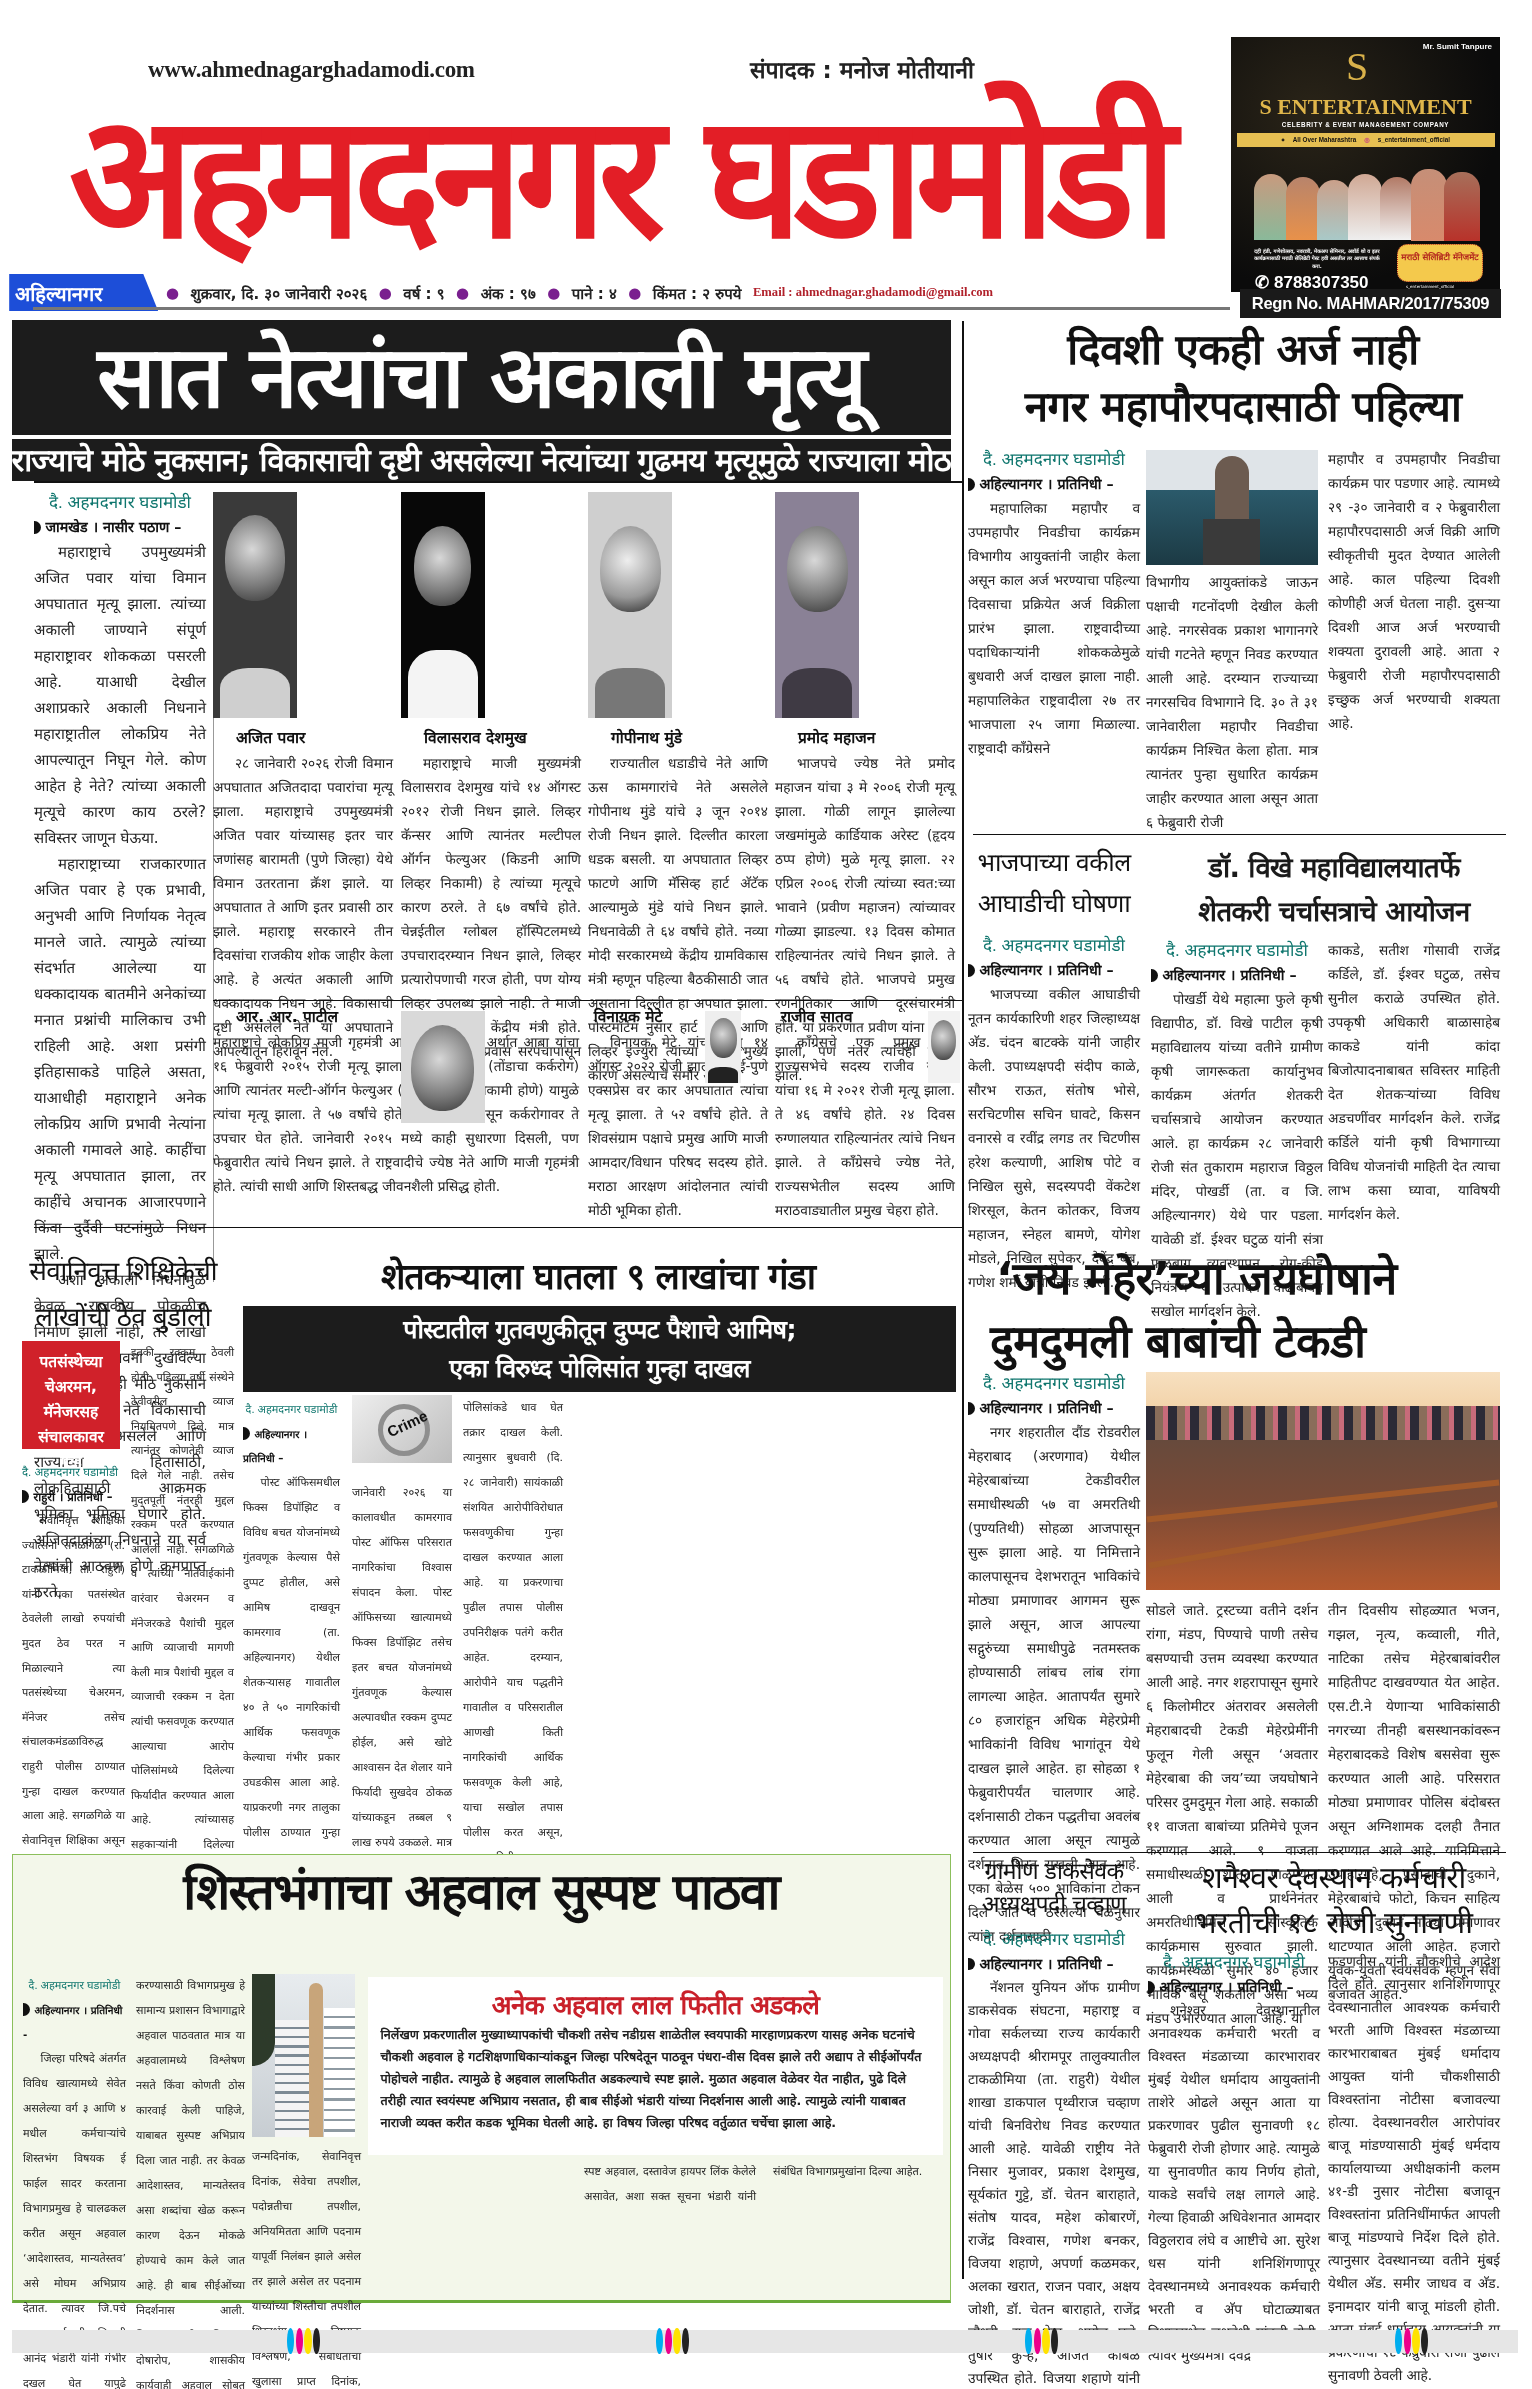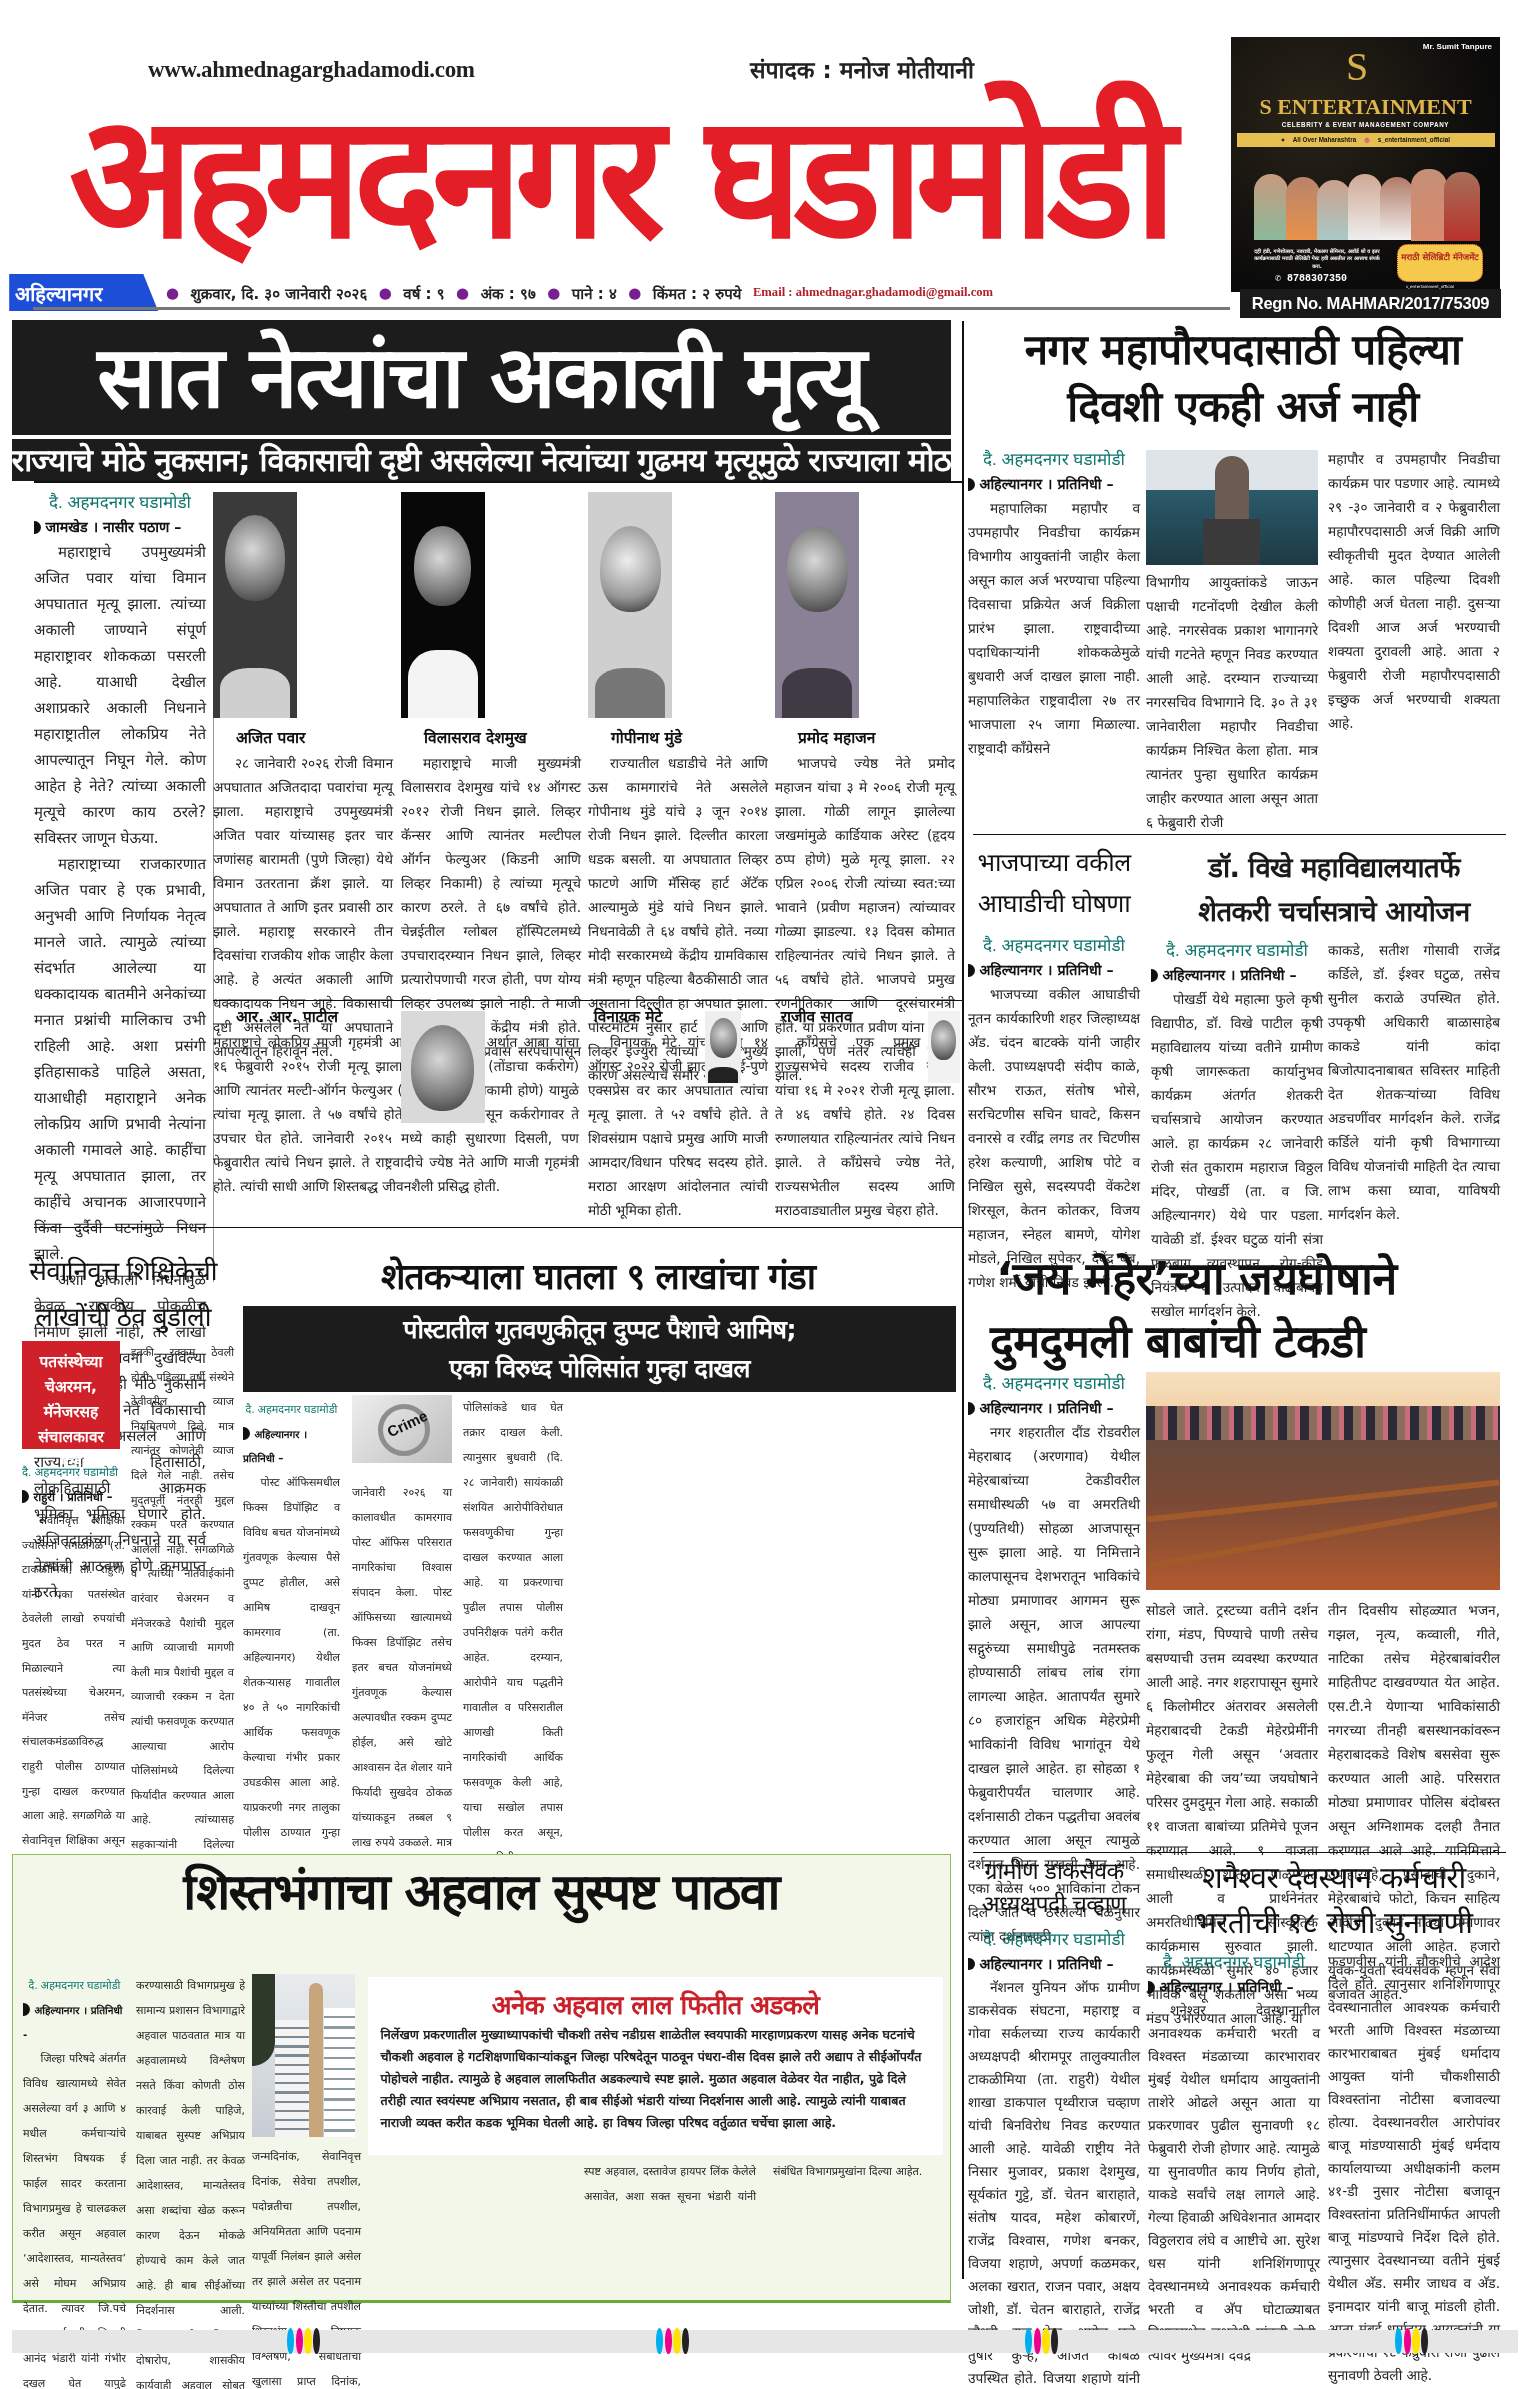--- a/index.html
+++ b/index.html
@@ -41,21 +41,21 @@
     <div class="abs" style="left:23px;top:123px;width:229px;height:80px">
       <div class="abs" style="left:0;top:14.3px;width:34px;height:66px;border-radius:17px 17px 0 0;background:linear-gradient(#c89a7e,#8ab99a)"></div>
       <div class="abs" style="left:31.5px;top:17px;width:34px;height:63px;border-radius:17px 17px 0 0;background:linear-gradient(#b8846b,#e8914a)"></div>
       <div class="abs" style="left:63px;top:20px;width:34px;height:60px;border-radius:17px 17px 0 0;background:linear-gradient(#caa08a,#a9c9c8)"></div>
       <div class="abs" style="left:94px;top:14.3px;width:34px;height:66px;border-radius:17px 17px 0 0;background:linear-gradient(#d0a894,#eee)"></div>
       <div class="abs" style="left:126px;top:17px;width:34px;height:63px;border-radius:17px 17px 0 0;background:linear-gradient(#b27a66,#f2f2f2)"></div>
       <div class="abs" style="left:157px;top:8.6px;width:36px;height:72px;border-radius:17px 17px 0 0;background:linear-gradient(#c58f78,#d88a6c)"></div>
       <div class="abs" style="left:190px;top:11.5px;width:36px;height:69px;border-radius:17px 17px 0 0;background:linear-gradient(#a76f5a,#b8322a)"></div>
     </div>
     <div class="abs" style="left:23px;top:211px;width:126px;color:#fff;font-size:5.2px;line-height:7.4px;text-align:center;font-weight:bold">दही हंडी, गणेशोत्सव, नवरात्री, मेकअप सेमिनार, अवॉर्ड शो व इतर कार्यक्रमासाठी मराठी सेलिब्रेटी गेस्ट हवी असतील तर आत्ताच संपर्क करा.</div>
-    <div class="abs" style="left:44px;top:235px;color:#fff;font-weight:bold;font-size:10px;font-family:Liberation Mono, monospace"><span>✆ </span><span>8788307350</span></div>
+    <div class="abs" style="left:24px;top:235px;color:#fff;font-weight:bold;font-size:17px;font-family:Liberation Sans, sans-serif"><span>✆ </span><span>8788307350</span></div>
     <div class="abs" style="left:166px;top:207px;width:86px;height:38px;background:#f4c94c;border:1.7px dotted #b3261e;border-radius:10.3px;color:#b3261e;font-weight:bold;font-size:8.6px;text-align:center;padding-top:5.7px;line-height:12.6px">मराठी सेलिब्रिटी मॅनेजमेंट</div>
     <div class="abs" style="left:175px;top:247px;color:#fff;font-size:4px">s_entertainment_official</div>
   </div>
   <div class="abs" style="left:1240px;top:289px;width:261px;height:29px;background:#1a1a1a;color:#fff;font-weight:bold;font-family:'Liberation Sans',sans-serif;font-size:16.6px;line-height:29px;text-align:center;letter-spacing:-0.3px">Regn No. MAHMAR/2017/75309</div>
 
   <div class="abs" style="left:9.2px;top:274px;width:149px;height:37px;background:#1d4ed8;color:#fff;font-weight:bold;font-size:20px;line-height:40px;padding-left:5.7px;clip-path:polygon(0 0,90% 0,100% 100%,0 100%)">अहिल्यानगर</div>
   <div class="abs" style="left:166px;top:278px;width:1065px;height:29px;display:flex;align-items:center;gap:11.5px;font-size:15px;font-weight:bold;color:#222;white-space:nowrap">
     <span style="color:#7a1f8f">●</span>
       <span>शुक्रवार, दि. ३० जानेवारी २०२६</span>
     <span style="color:#7a1f8f">●</span>
@@ -158,22 +158,22 @@
       <p>काँग्रेसचे एक प्रमुख नेते राज्यसभेचे सदस्य राजीव सातव यांचा १६ मे २०२१ रोजी मृत्यू झाला. ते ४६ वर्षांचे होते. २४ दिवस रुग्णालयात राहिल्यानंतर त्यांचे निधन झाले. ते काँग्रेसचे ज्येष्ठ नेते, राज्यसभेतील सदस्य आणि मराठवाड्यातील प्रमुख चेहरा होते.</p>
     </div>
 </div>
 <div class="photo" style="left:928px;top:1011px;width:31.5px;height:72px;background:#f2f2f2">
   <div class="face" style="left:3.4px;top:8.6px;width:25px;height:40px"></div>
 </div>
 <div class="rule" style="left:34px;top:1227px;width:928px;height:1.1px"></div>
 
 <div class="vrule" style="left:962px;top:321px;height:1958px;width:1.7px"></div>
 <div class="abs" style="left:968px;top:321px;width:550px">
+  <div class="headline" style="font-size:42px;line-height:57px;white-space:nowrap">दिवशी एकही अर्ज नाही</div>
   <div class="headline" style="font-size:42px;line-height:57px;white-space:nowrap">नगर महापौरपदासाठी पहिल्या</div>
-  <div class="headline" style="font-size:42px;line-height:57px;white-space:nowrap">दिवशी एकही अर्ज नाही</div>
 </div>
 <div class="abs" style="left:968px;top:447px;width:172px">
   <div class="byline-paper">दै. अहमदनगर घडामोडी</div>
   <div class="byline-loc">अहिल्यानगर । प्रतिनिधी –</div>
   <div class="txt" style="font-size:13.7px;line-height:24px">
       <p>महापालिका महापौर व उपमहापौर निवडीचा कार्यक्रम विभागीय आयुक्तांनी जाहीर केला असून काल अर्ज भरण्याचा पहिल्या दिवसाचा प्रक्रियेत अर्ज विक्रीला प्रारंभ झाला. राष्ट्रवादीच्या पदाधिकाऱ्यांनी शोककळेमुळे बुधवारी अर्ज दाखल झाला नाही. महापालिकेत राष्ट्रवादीला २७ तर भाजपाला २५ जागा मिळाल्या. राष्ट्रवादी काँग्रेसने</p>
     </div>
 </div>
 <div class="photo" style="left:1146px;top:450px;width:172px;height:115px;background:linear-gradient(#dfe4e8 0,#dfe4e8 35%,#2b5a6b 35%,#1c3a44 100%)">
   <div class="abs" style="left:69px;top:5.7px;width:34px;height:69px;background:#6c5b50;border-radius:17px 17px 0 0"></div>

